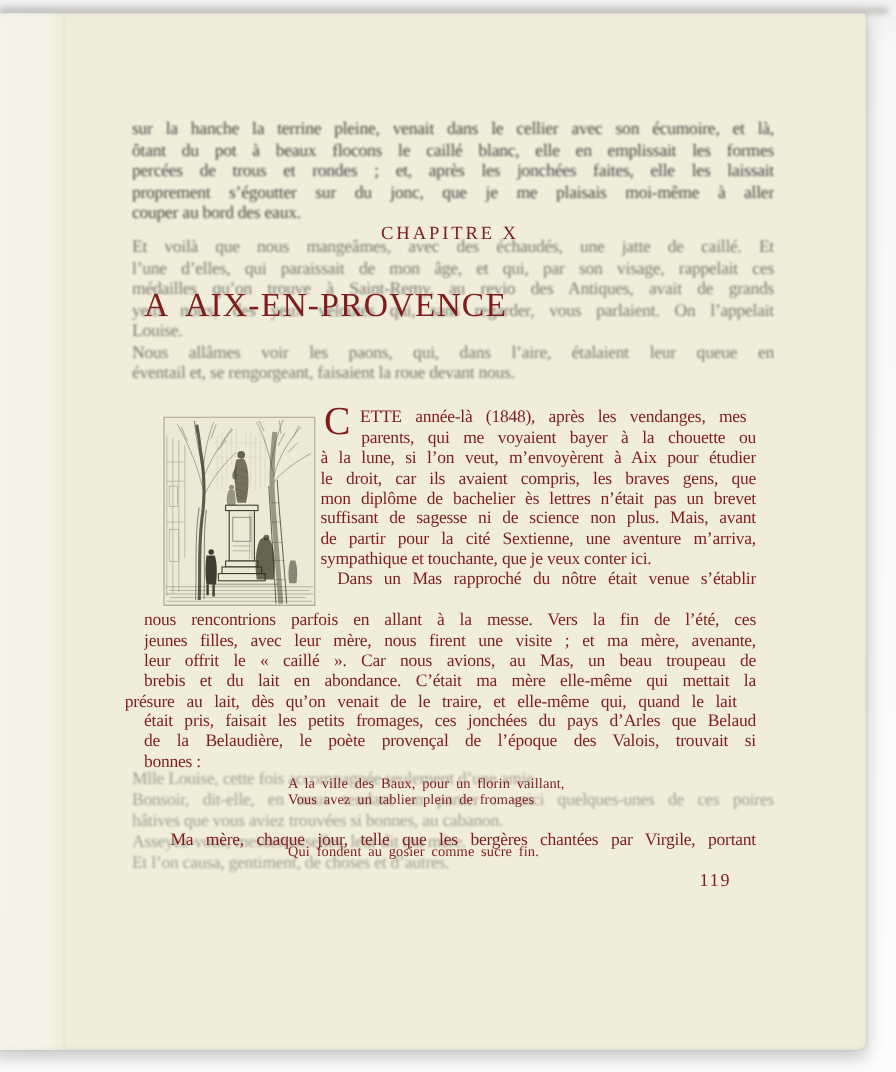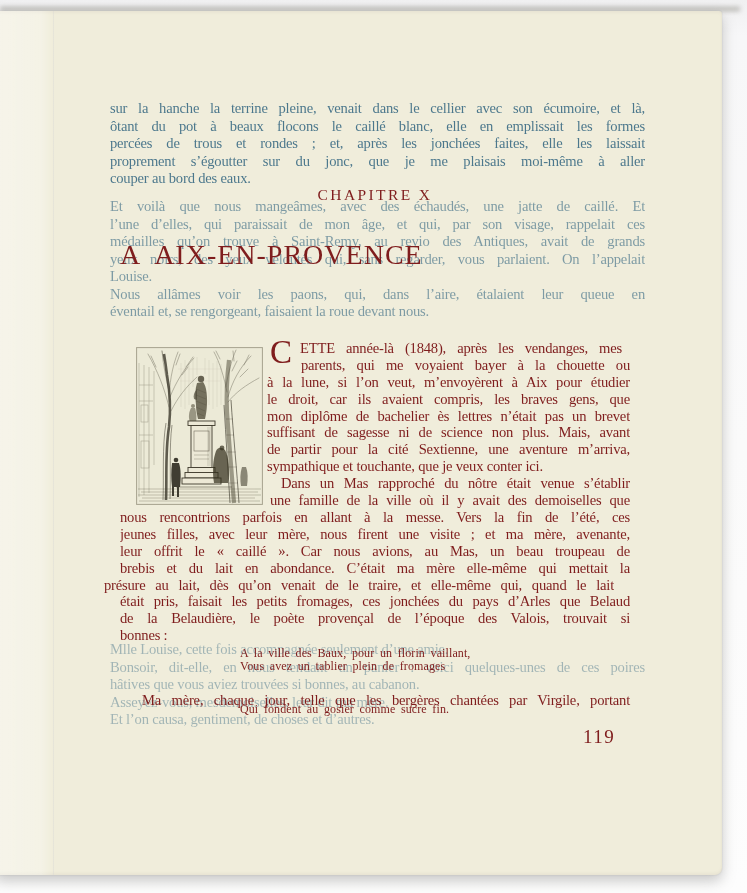--- a/index.html
+++ b/index.html
@@ -20,21 +20,21 @@
                inset 0 2px 3px rgba(90,85,70,.05), inset 0 -2px 3px rgba(90,85,70,.05);
   }
   .fold-band{
     position:absolute;left:0;top:0;bottom:0;width:59px;
     background:linear-gradient(90deg,rgba(255,255,255,.42),rgba(255,255,255,.30) 80%,rgba(255,255,255,0));
     border-right:1px solid rgba(95,90,72,.10);
   }
   .layer{position:absolute;left:0;top:0;width:747px;height:893px;}
 
   
-  .bleed{position:absolute;color:#0c4a6e;filter:blur(.7px);
+  .bleed{position:absolute;color:#000000;filter:blur(.7px);
          font-size:14.6px;line-height:17.5px;letter-spacing:-.2px;}
   .bleed div{text-align:justify;text-align-last:justify;height:17.5px;overflow:hidden;}
   .bleed div.short{text-align:center;text-align-last:left;}
   .bleed-a{opacity:.72;}
   .bleed-b{opacity:.50;}
   .bleed-c{opacity:.34;}
 
   
   .ink{color:#7f1d1d;}
   .chapter{position:absolute;left:120px;top:186px;width:510px;text-align:center;
@@ -43,21 +43,21 @@
          font-size:28px;letter-spacing:1px;white-space:pre;}
   .bl{position:absolute;font-size:14.6px;line-height:17px;height:17px;
       letter-spacing:-.2px;text-align:justify;text-align-last:justify;overflow:hidden;}
   .bl.last{text-align:right;text-align-last:left;}
   .dropcap{position:absolute;left:270px;top:336px;font-size:33px;line-height:1;}
   .verse{position:absolute;left:240px;font-size:12px;line-height:13px;
          letter-spacing:.1px;word-spacing:2.5px;}
   .closing{position:absolute;left:120px;top:692px;width:510px;font-size:14.6px;
            line-height:17px;letter-spacing:-.2px;text-indent:22px;
            text-align:justify;text-align-last:justify;}
-  .pagenum{position:absolute;left:583px;top:726px;font-size:19px;letter-spacing:1.5px;}
+  .pagenum{position:absolute;left:583px;top:726px;font-size:15px;letter-spacing:1.5px;}
   .etching{position:absolute;left:136px;top:347px;width:127px;height:158px;}
 </style>
 </head>
 <body>
 
 <div class="top-deckle-shadow"></div>
 
 <div class="paper">
   <div class="fold-band"></div>
 </div>
@@ -180,21 +180,20 @@
   <div class="dropcap">C</div>
   <div class="bl" style="left:300px;top:340px;width:322px;">ETTE année-là (1848), après les vendanges, mes</div>
   <div class="bl" style="left:301px;top:357px;width:329px;">parents, qui me voyaient bayer à la chouette ou</div>
   <div class="bl" style="left:267px;top:374px;width:363px;">à la lune, si l’on veut, m’envoyèrent à Aix pour étudier</div>
   <div class="bl" style="left:267px;top:391px;width:363px;">le droit, car ils avaient compris, les braves gens, que</div>
   <div class="bl" style="left:267px;top:408px;width:363px;">mon diplôme de bachelier ès lettres n’était pas un brevet</div>
   <div class="bl" style="left:267px;top:424px;width:363px;">suffisant de sagesse ni de science non plus. Mais, avant</div>
   <div class="bl" style="left:267px;top:441px;width:363px;">de partir pour la cité Sextienne, une aventure m’arriva,</div>
   <div class="bl last" style="left:267px;top:458px;width:363px;">sympathique et touchante, que je veux conter ici.</div>
   <div class="bl" style="left:281px;top:475px;width:349px;">Dans un Mas rapproché du nôtre était venue s’établir</div>
-  <div class="bl" style="left:270px;top:492px;width:360px;">une famille de la ville où il y avait des demoiselles que</div>
   <div class="bl" style="left:120px;top:509px;width:510px;">nous rencontrions parfois en allant à la messe. Vers la fin de l’été, ces</div>
   <div class="bl" style="left:120px;top:526px;width:510px;">jeunes filles, avec leur mère, nous firent une visite ; et ma mère, avenante,</div>
   <div class="bl" style="left:120px;top:543px;width:510px;">leur offrit le « caillé ». Car nous avions, au Mas, un beau troupeau de</div>
   <div class="bl" style="left:120px;top:560px;width:510px;">brebis et du lait en abondance. C’était ma mère elle-même qui mettait la</div>
   <div class="bl" style="left:104px;top:577px;width:510px;">présure au lait, dès qu’on venait de le traire, et elle-même qui, quand le lait</div>
   <div class="bl" style="left:120px;top:593px;width:510px;">était pris, faisait les petits fromages, ces jonchées du pays d’Arles que Belaud</div>
   <div class="bl" style="left:120px;top:610px;width:510px;">de la Belaudière, le poète provençal de l’époque des Valois, trouvait si</div>
   <div class="bl last" style="left:120px;top:627px;width:510px;">bonnes :</div>
 
   <div class="verse" style="top:647px;">A la ville des Baux, pour un florin vaillant,</div>

